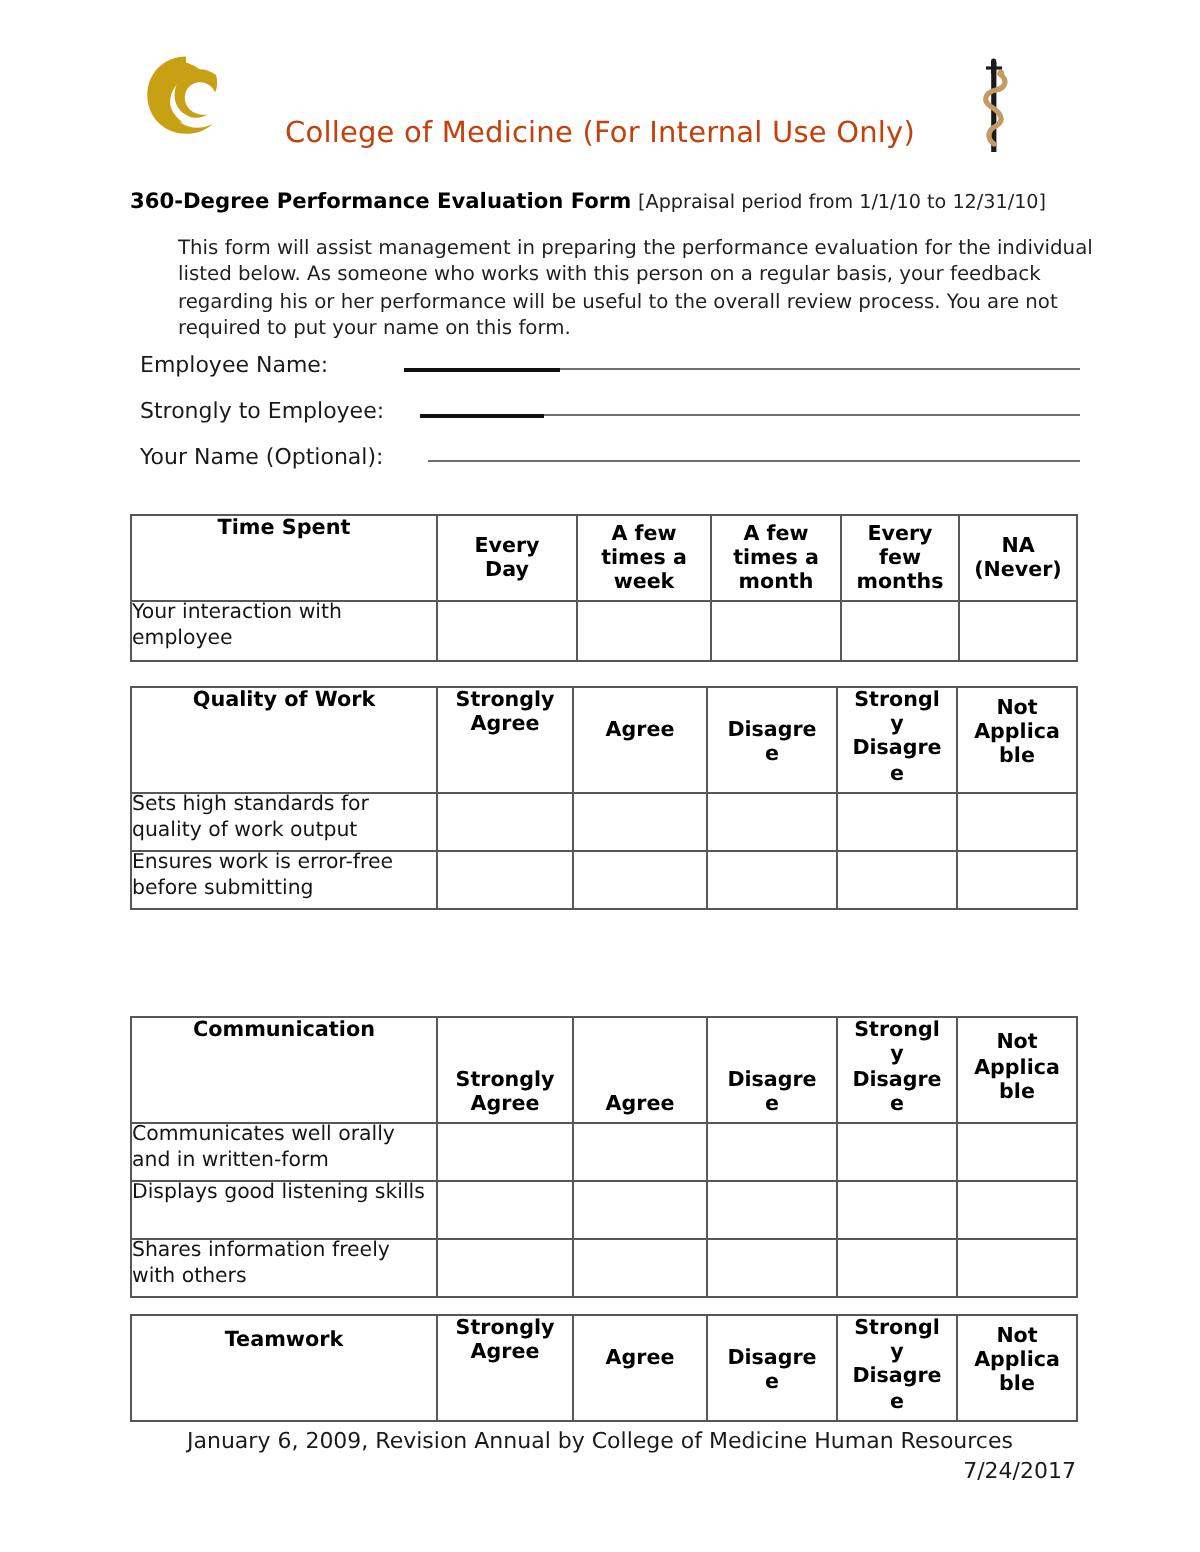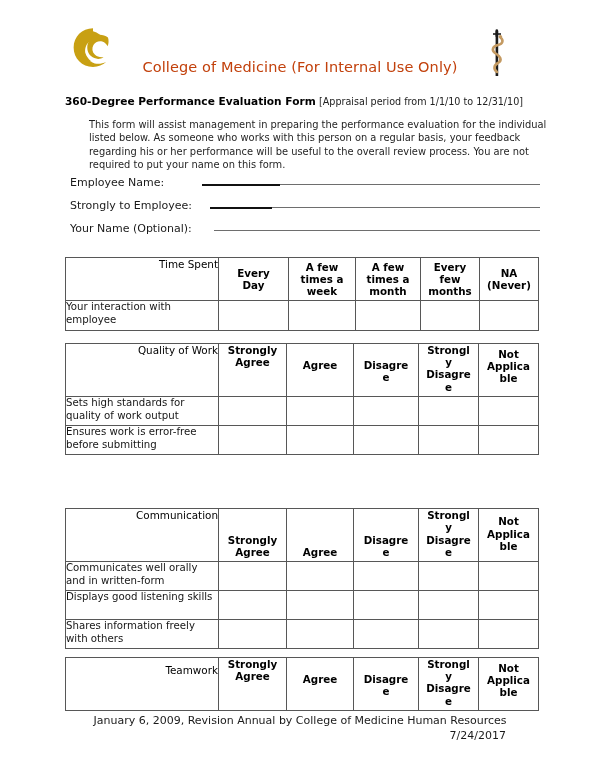--- a/index.html
+++ b/index.html
@@ -146,22 +146,22 @@
     font-weight: bold;
     text-align: center;
     font-size: 10.3px;
     line-height: 12.2px;
     padding: 3px 1px 2px 1px;
     color: #000;
   }
   .hd.mid { vertical-align: middle; }
   .hd.bot { vertical-align: bottom; padding-bottom: 3px; }
   .hd-cat {
-    font-weight: normal;
-    text-align: right;
+    font-weight: bold;
+    text-align: center;
     font-size: 10.4px;
     vertical-align: bottom;
     padding: 0 0 3px 6px;
     color: #000;
   }
   .item {
     text-align: left;
     font-size: 10.2px;
     line-height: 12.6px;
     padding: 1px 2px 2px 6px;
@@ -184,21 +184,21 @@
     width: 600px;
   }
   .footer-line1 {
     text-align: center;
     font-size: 11px;
     color: #1a1a1a;
     line-height: 15px;
   }
   .footer-line2 {
     text-align: right;
-    padding-right: 94px;
+    padding-right: 62px;
     font-size: 11px;
     color: #1a1a1a;
     line-height: 15px;
   }
 </style>
 </head>
 <body>
 
 <div class="page">
 

